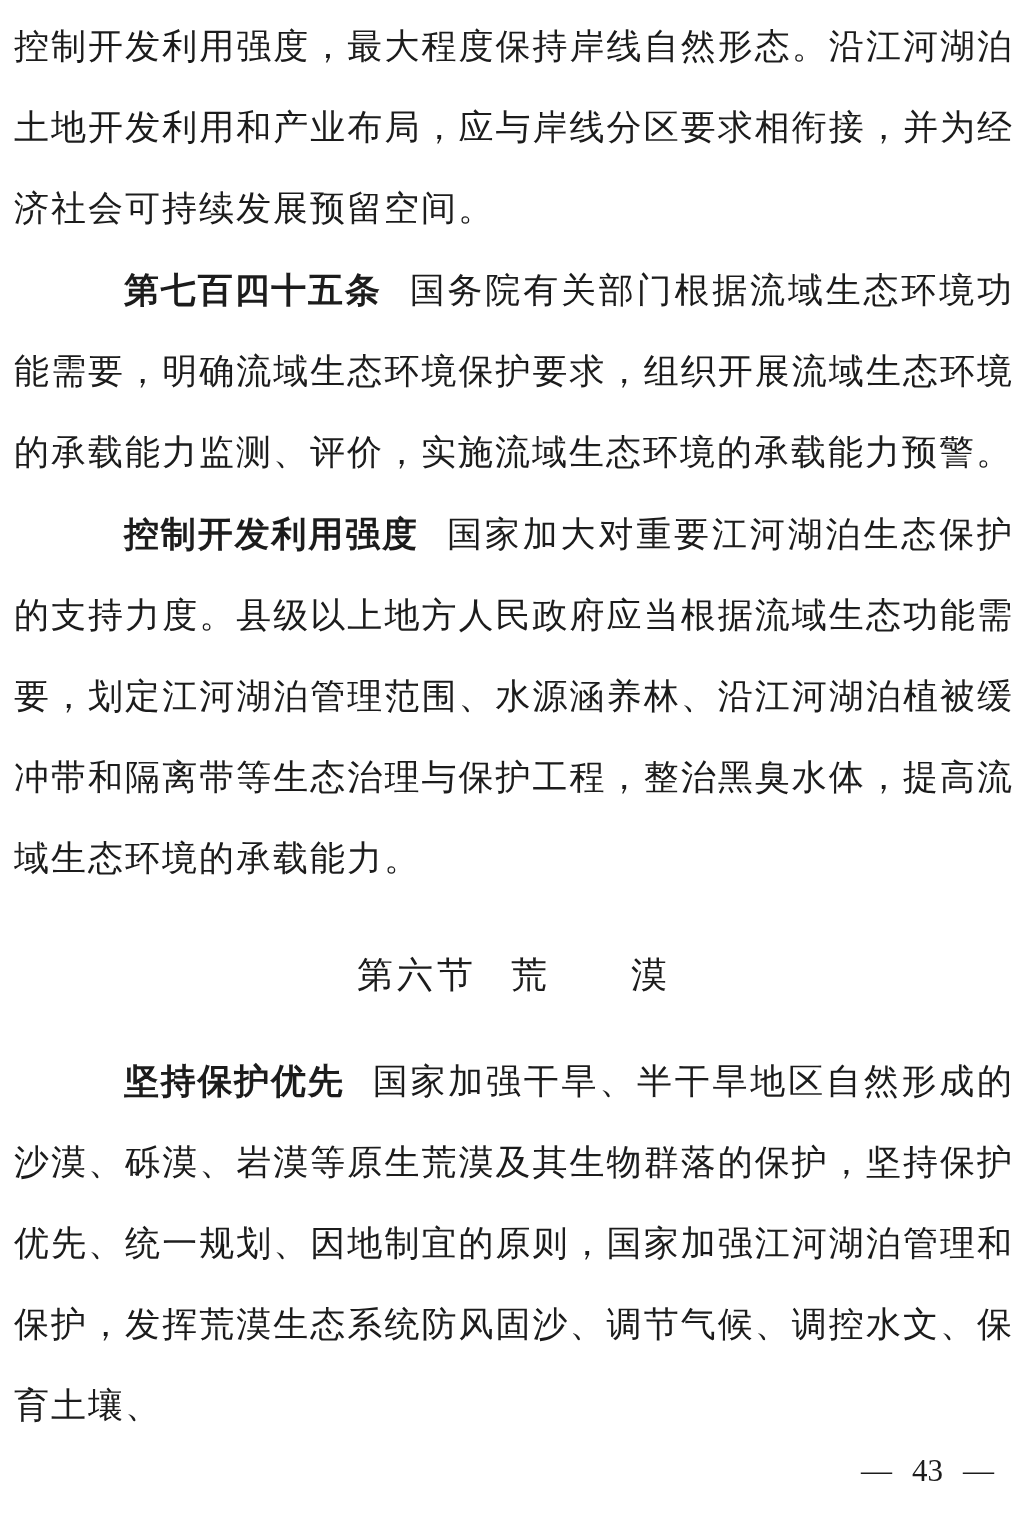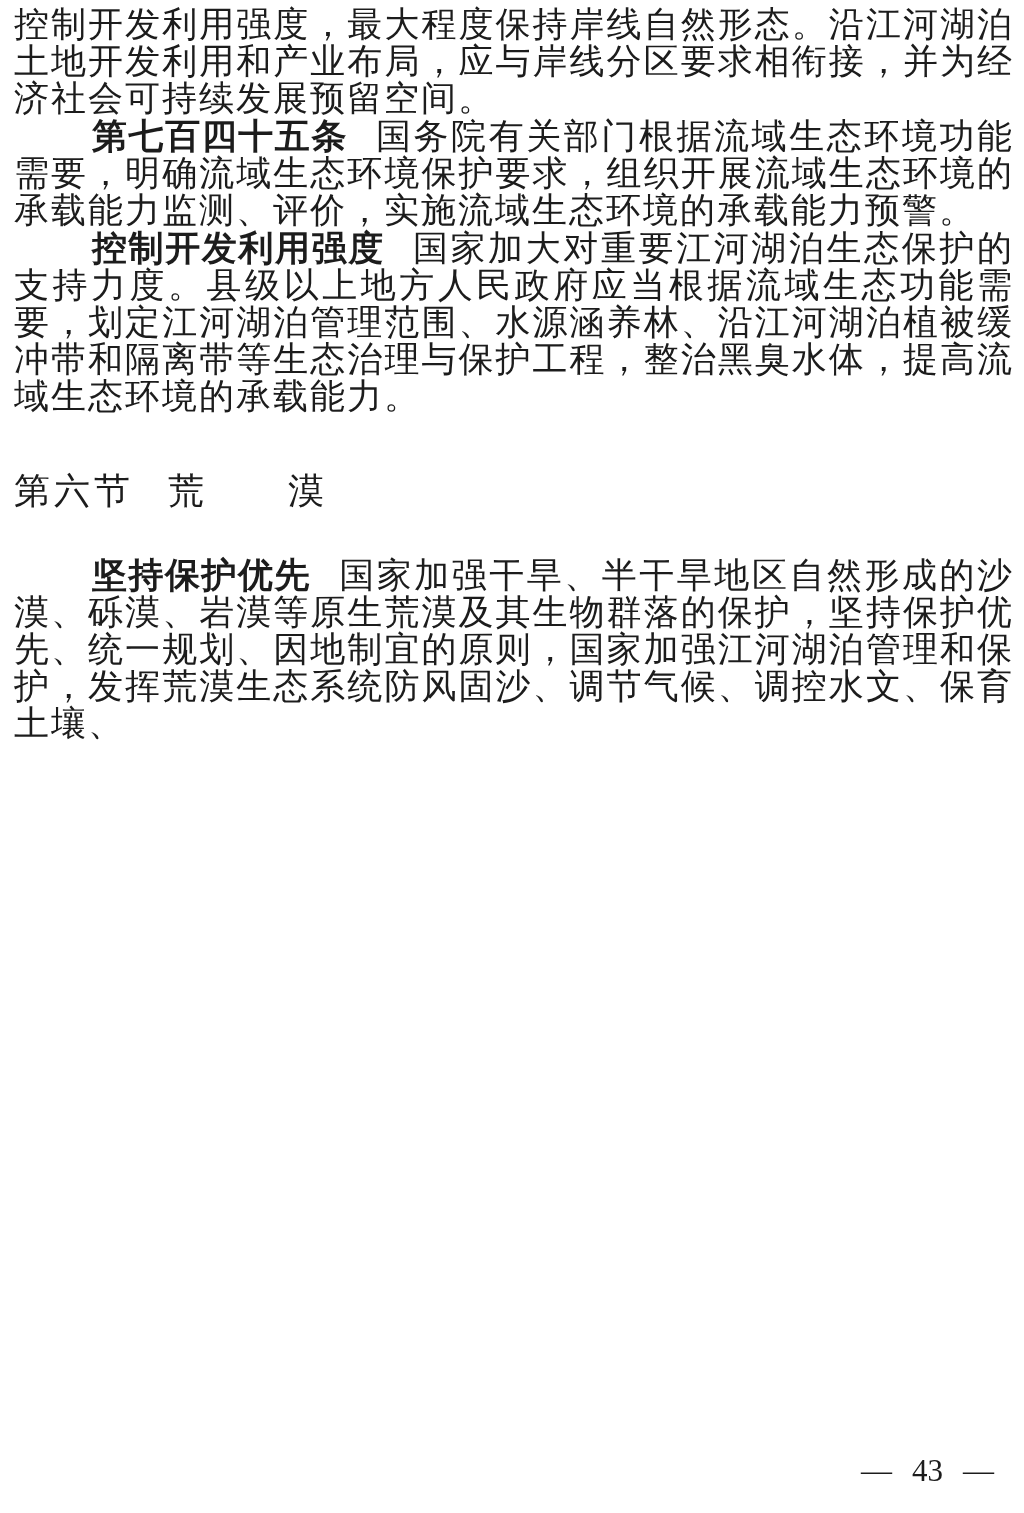--- a/index.html
+++ b/index.html
@@ -15,37 +15,38 @@
     background: #ffffff;
     box-sizing: border-box;
     padding: 6px 10px 0 14px;
     font-family: "Liberation Serif", "DejaVu Serif", serif;
     color: #1c1c1c;
     overflow: hidden;
   }
   .para {
     margin: 0;
     font-size: 35px;
-    line-height: 37px;
+    line-height: 81px;
     letter-spacing: 2px;
     text-align: justify;
     text-justify: inter-ideograph;
   }
   .para.indent {
     text-indent: 78px;
   }
   .article-label {
     font-weight: 700;
     font-family: "Liberation Sans", "DejaVu Sans", sans-serif;
     margin-right: 28px;
     letter-spacing: 1px;
+    margin-left: 32px;
   }
   .section-heading {
     margin: 44px 0 32px 0;
-    text-align: left;
+    text-align: center;
     font-size: 36px;
     line-height: 64.6px;
     letter-spacing: 4px;
   }
   .section-heading .sec-num {
     margin-right: 34px;
   }
   .footer {
     position: absolute;
     right: 30px;

